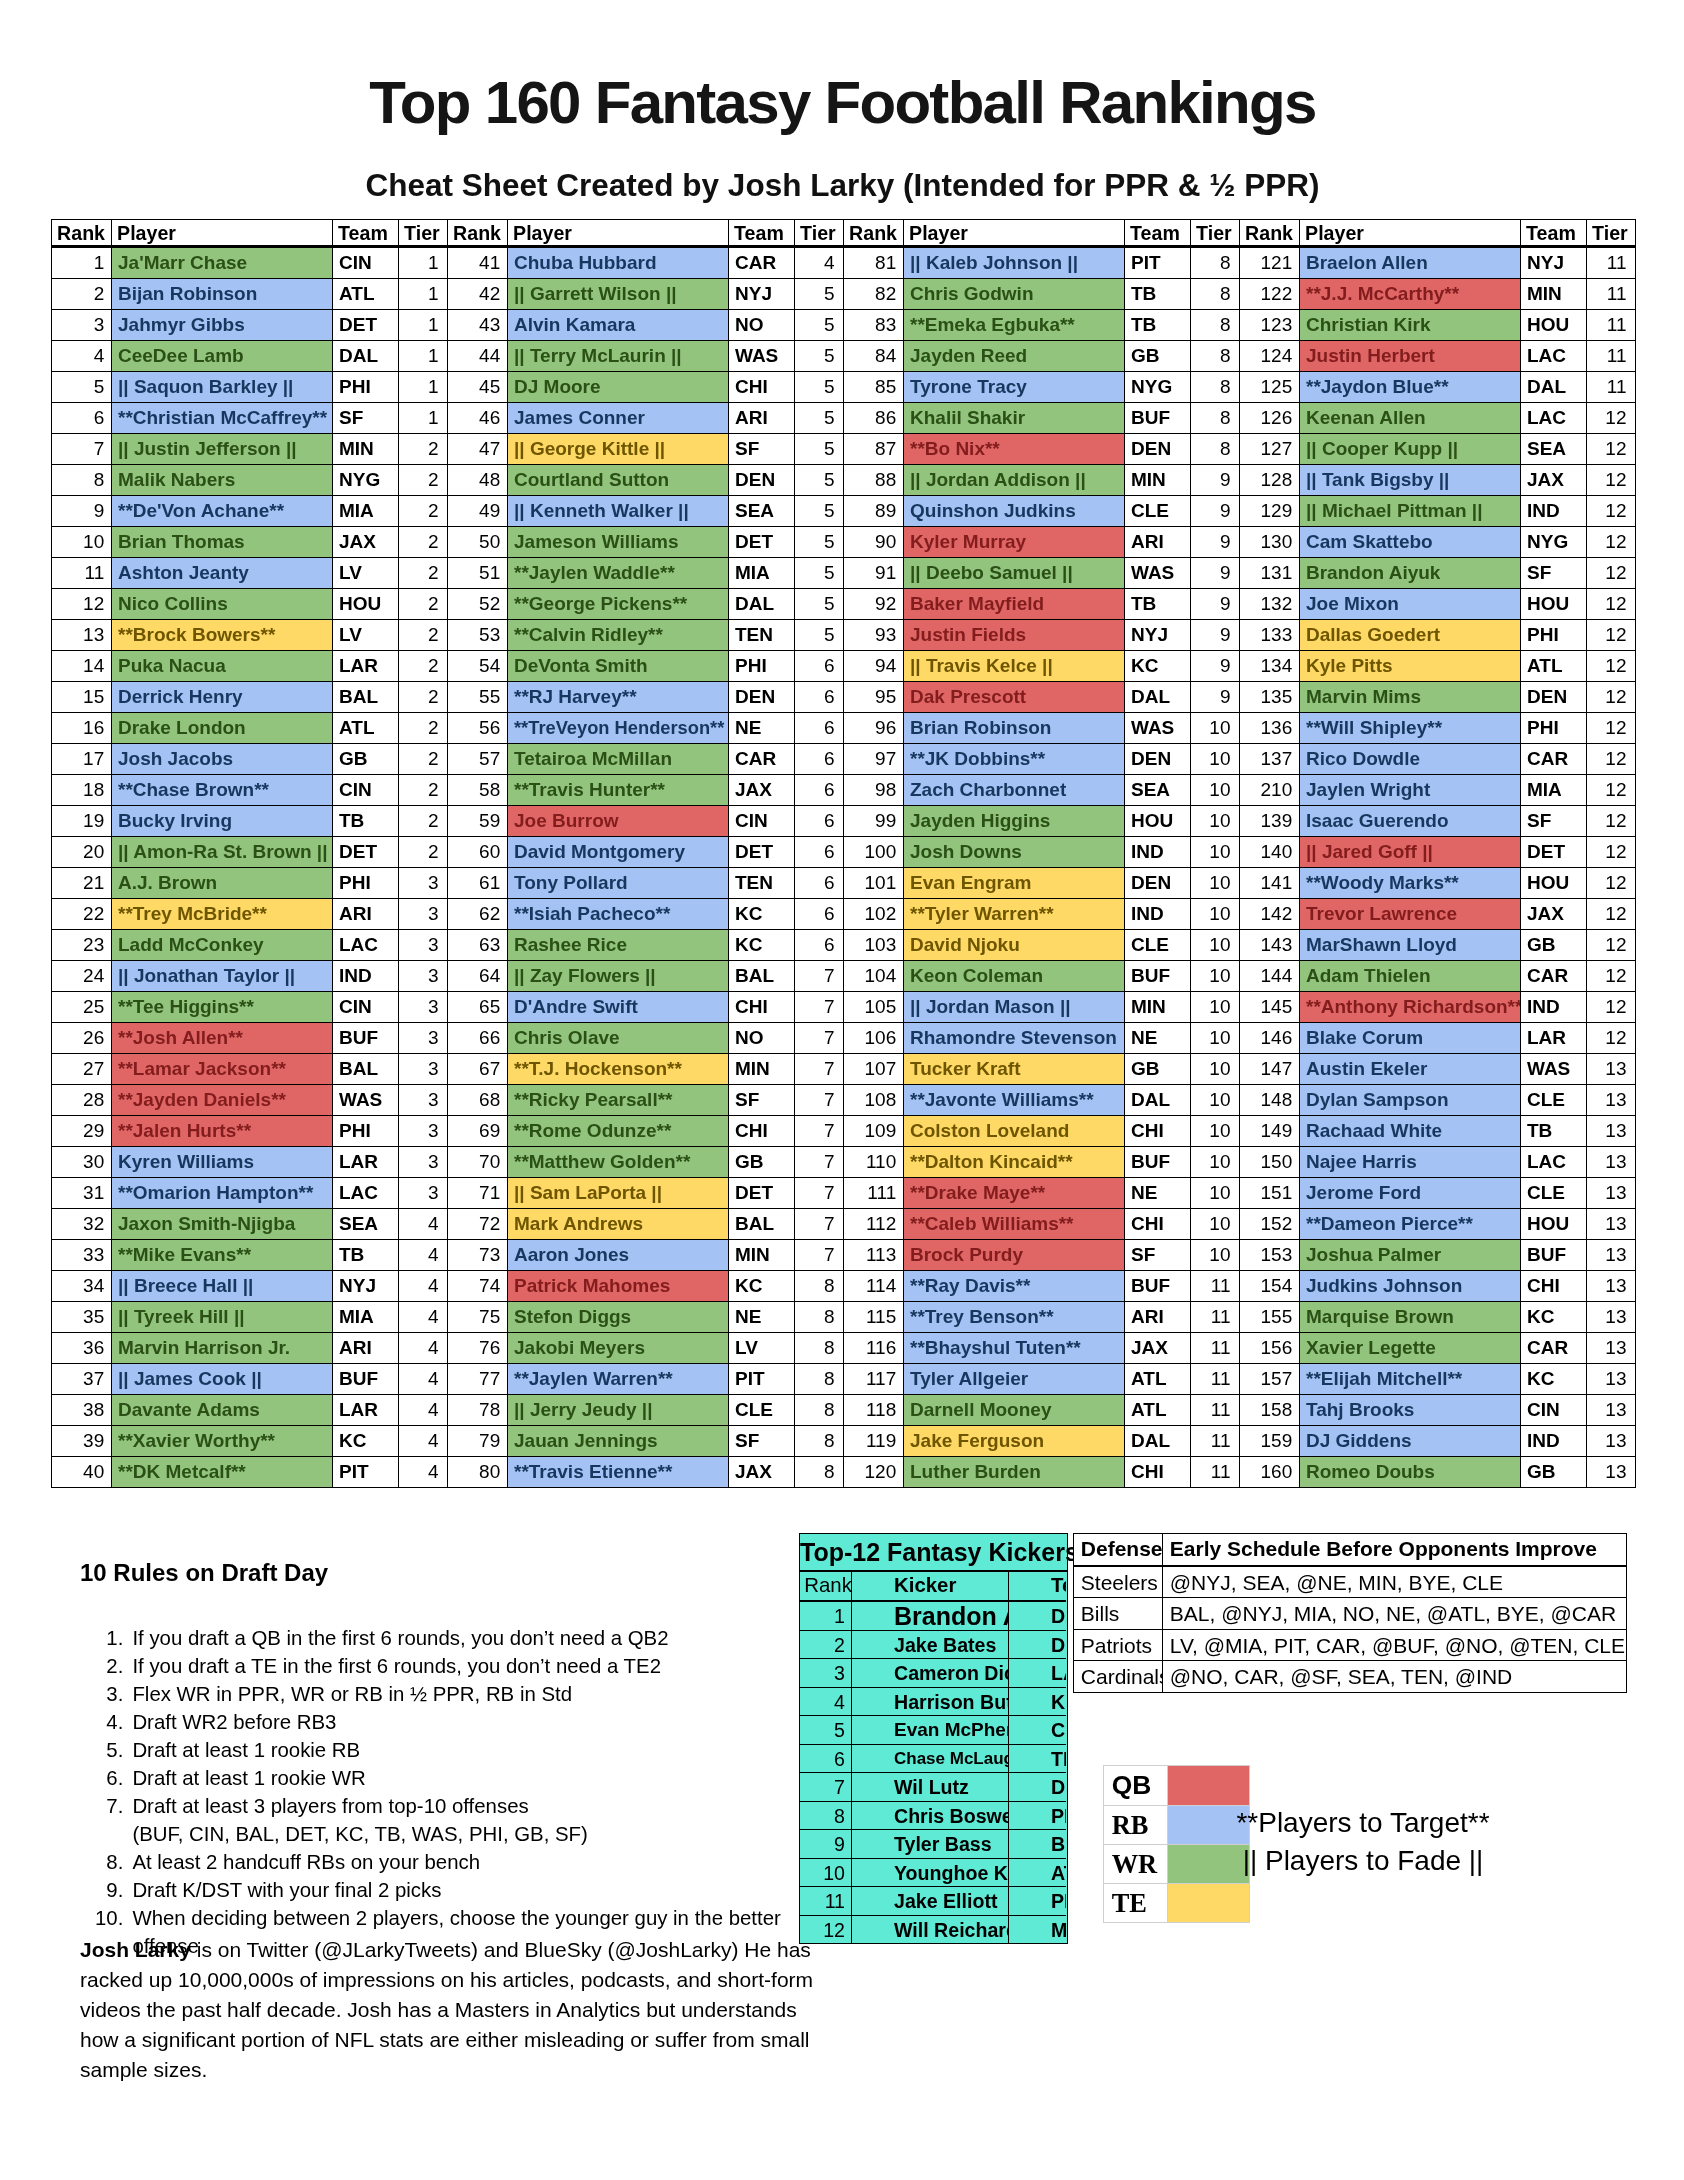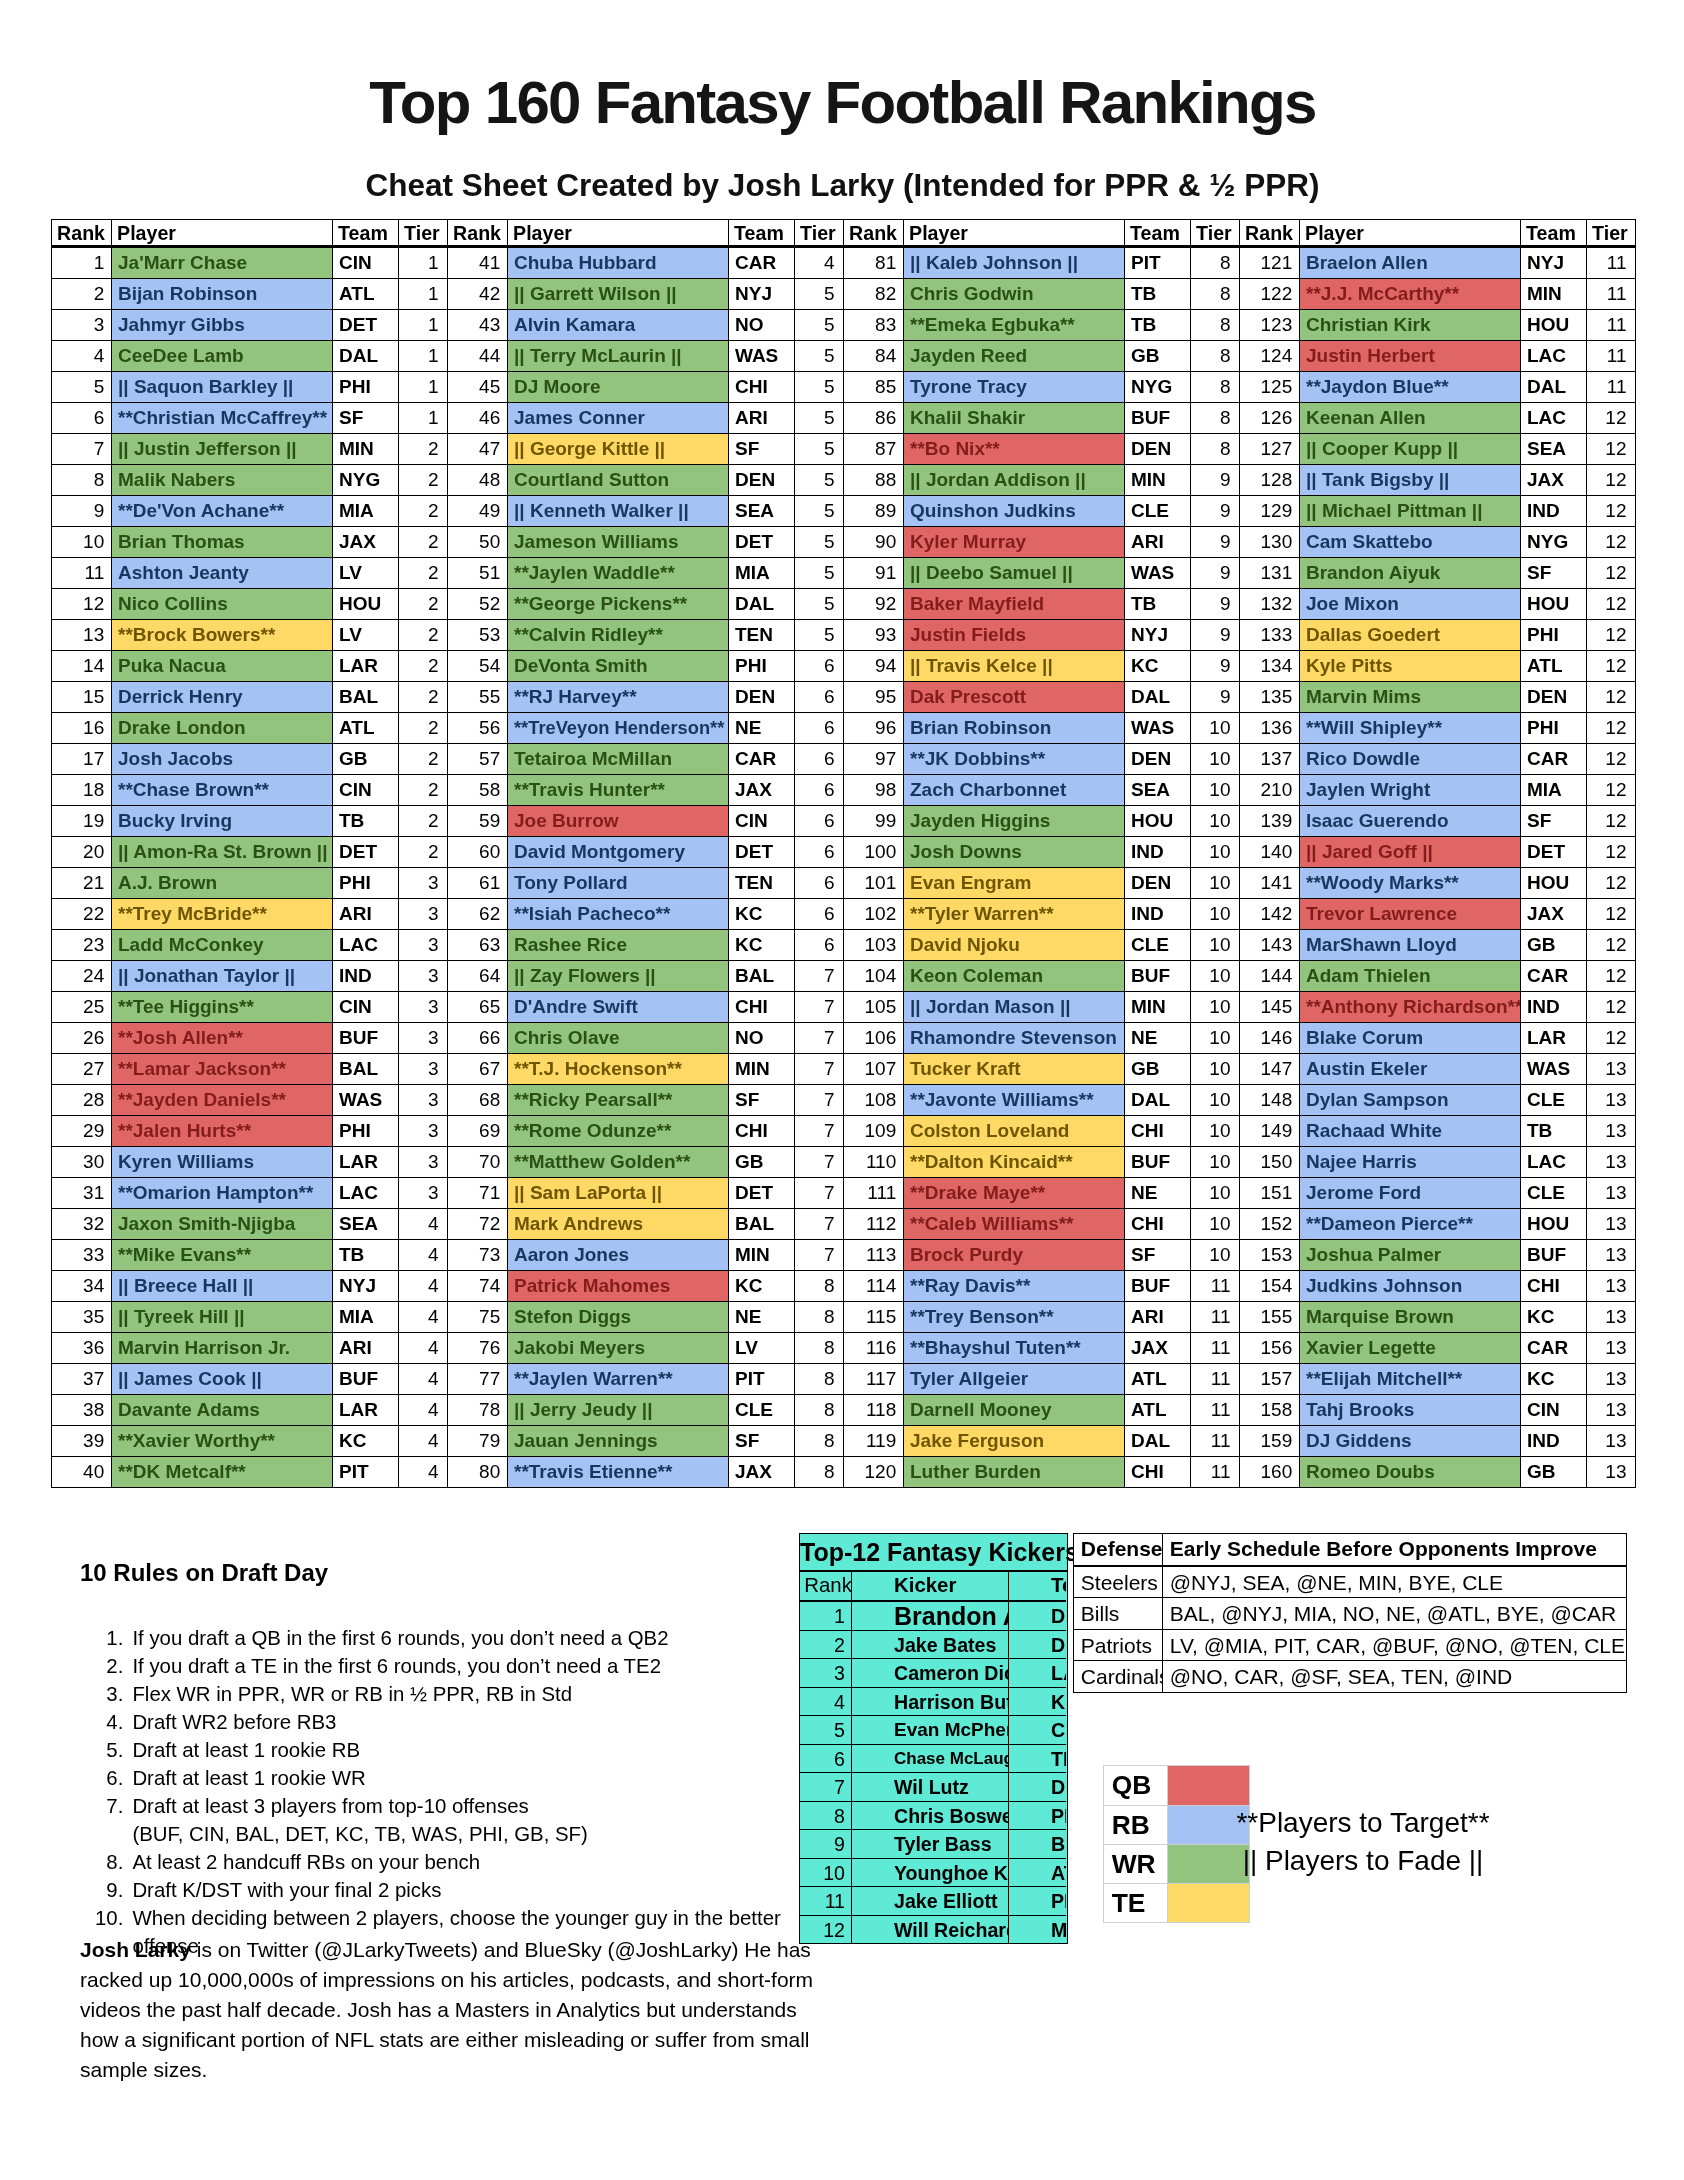--- a/index.html
+++ b/index.html
@@ -54,21 +54,21 @@
   .defs .ttl{font-size:25.6px;font-weight:700;text-align:center;line-height:39px;border-bottom:2.6px solid #000;white-space:nowrap;}
   .dgrid{display:grid;grid-template-columns:88px 1fr;grid-template-rows:31.5px;grid-auto-rows:31.5px;}
   .dh{font-weight:700;font-size:21px;line-height:30px;border-bottom:1.7px solid #000;padding-left:6.8px;white-space:nowrap;overflow:hidden;}
   .dcell{font-size:21px;font-weight:400;line-height:31px;border-top:0.9px solid #000;padding-left:6.8px;white-space:nowrap;overflow:hidden;}
   .dgrid .dc1{border-left:1.7px solid #000;}
 
   
   .legend{position:absolute;left:1103px;top:1765px;display:grid;grid-template-columns:64px 81px;border:0.9px solid #cfcfcf;}
   .llabel{height:39px;background:#fff;font-weight:700;font-size:26.4px;line-height:39px;padding-left:7.7px;border-right:0.9px solid #cfcfcf;}
   .lswatch{height:39px;}
-  .llabel.nt,.lswatch.nt{border-top:0.9px solid #cfcfcf;}
+  .llabel.nt,.lswatch.nt{border-top:0.9px solid #cfcfcf;font-family:Liberation Serif, serif;}
 
   .legend-notes{position:absolute;left:1235px;top:1804px;width:256px;text-align:center;
     font-size:28px;line-height:38px;color:#000;}
 </style>
 </head>
 <body>
 
 <div class="page-title">Top 160 Fantasy Football Rankings</div>
 <div class="page-subtitle">Cheat Sheet Created by Josh Larky (Intended for PPR &amp; ½ PPR)</div>
 

